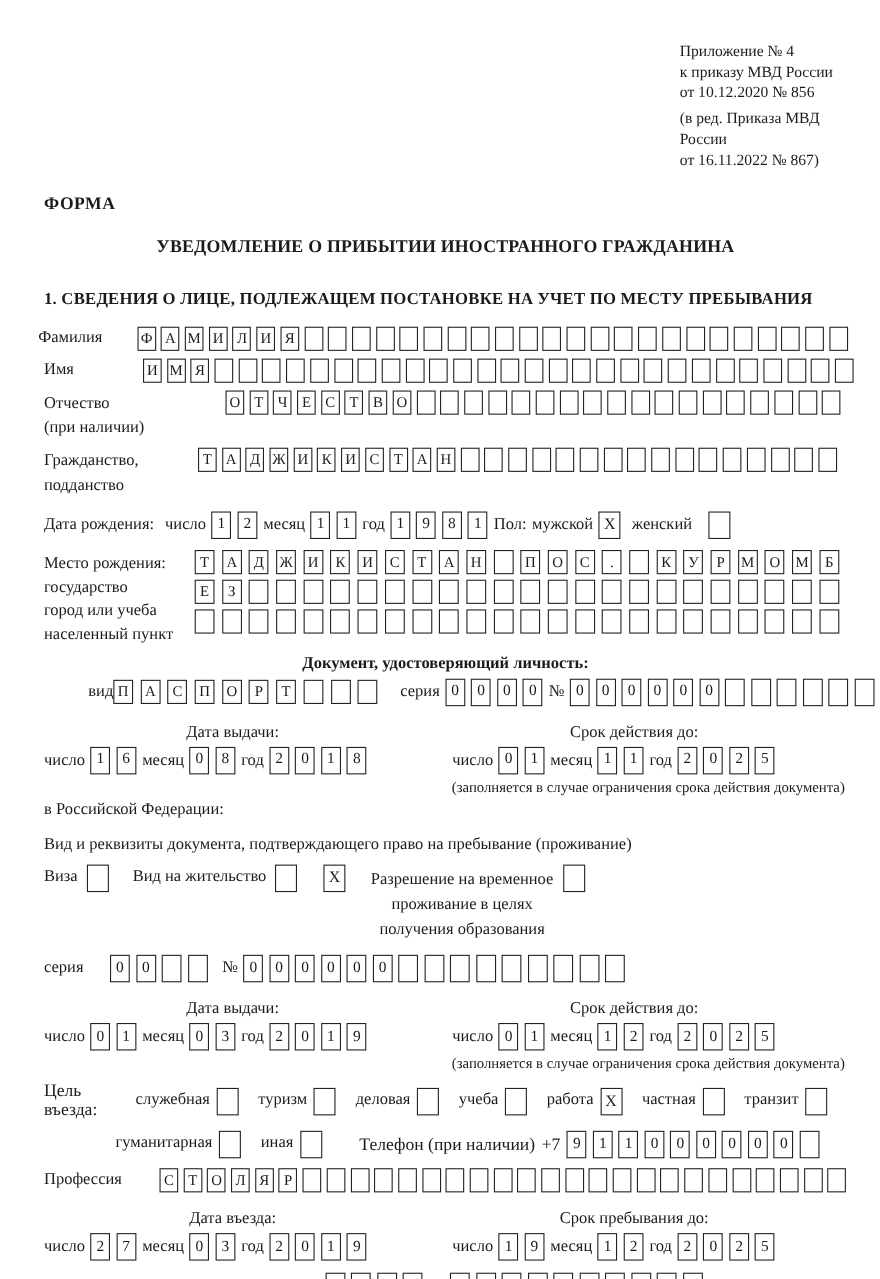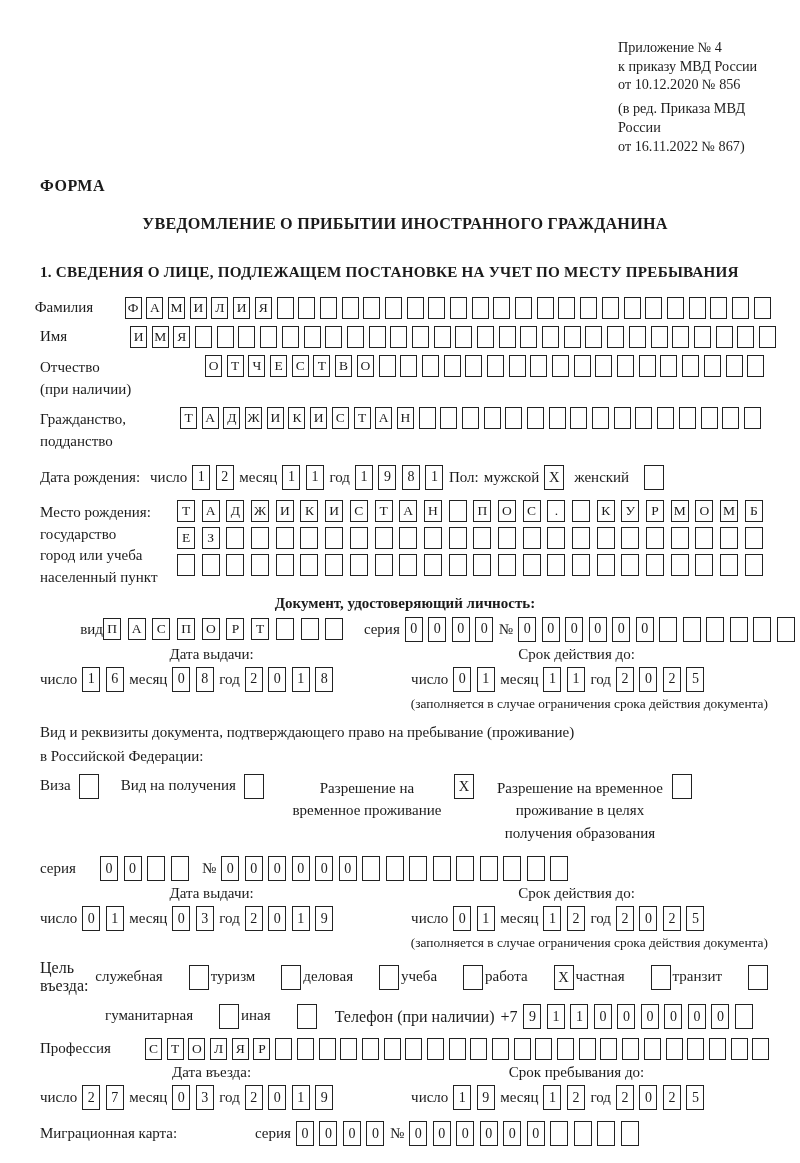--- a/index.html
+++ b/index.html
@@ -40,39 +40,39 @@
   .stack > .cells { display:flex; margin-top:5px; }
   .stack > .cells:first-child { margin-top:0; }
 
   .checkbox {
     width:20px; height:25px; flex:none; border:1.8px solid #222;
     display:inline-flex; align-items:center; justify-content:center;
     font-size:14.5px; font-family:"Liberation Serif",serif;
   }
 
   
-  .dates { display:flex; margin-top:4px; }
+  .dates { display:flex; margin-top:16px; }
   .dcol.left { width:47%; }
   .dcol.right { width:53%; }
   .dhead { text-align:center; font-size:15px; margin-bottom:4px; }
   .dgroup { display:flex; align-items:center; }
   .dlbl { font-size:15px; margin-right:5px; flex:none; }
   .note { font-size:13.4px; text-align:right; margin-top:4px; padding-right:2px; }
 
   .plain { font-size:15px; line-height:1.6; }
 
   
   .opts { display:flex; align-items:flex-start; margin-top:6px; }
   .opt { display:flex; align-items:flex-start; }
   .opt .lbl { font-size:15px; padding-top:3px; margin-right:8px; }
   .opt .lbl.c2 { width:158px; text-align:center; line-height:1.5; }
   .opt .lbl.c3 { width:168px; text-align:center; line-height:1.5; }
 
   .purpose .lbl { margin-right:6px; }
-  .purpose .opt { margin-right:2px;gap:20px; }
+  .purpose .opt { margin-right:18px; }
   .mono-gap { width:10px; flex:none; }
 </style>
 </head>
 <body>
 
 <div class="page">
 
   <div class="annex">
     <div>Приложение № 4</div>
     <div>к приказу МВД России</div>
@@ -431,34 +431,33 @@
             <span class="cell">2</span>
             <span class="cell">0</span>
             <span class="cell">2</span>
             <span class="cell">5</span>
           </span>
       </div>
     </div>
   </div>
   <div class="note">(заполняется в случае ограничения срока действия документа)</div>
 
+  <div class="plain">в Российской Федерации:</div>
   <div class="plain" style="margin-top:8px;">Вид и реквизиты документа, подтверждающего право на пребывание (проживание)</div>
-  <div class="plain">в Российской Федерации:</div>
 
   <div class="opts">
     <span class="opt">
       <span class="lbl">Виза</span>
       <span class="checkbox"></span>
     </span>
     <span class="opt" style="margin-left:22px;">
-      <span class="lbl">Вид на получения</span>
+      <span class="lbl">Вид на жительство</span>
       <span class="checkbox"></span>
     </span>
     <span class="opt" style="margin-left:24px;">
-      <span class="lbl c2">Разрешение на временное проживание</span>
       <span class="checkbox">X</span>
     </span>
     <span class="opt" style="margin-left:22px;">
       <span class="lbl c3">Разрешение на временное проживание в целях получения образования</span>
       <span class="checkbox"></span>
     </span>
   </div>
 
   <div class="frow" style="align-items:center; margin-top:12px;">
     <span class="dlbl" style="width:55px;">серия</span>

